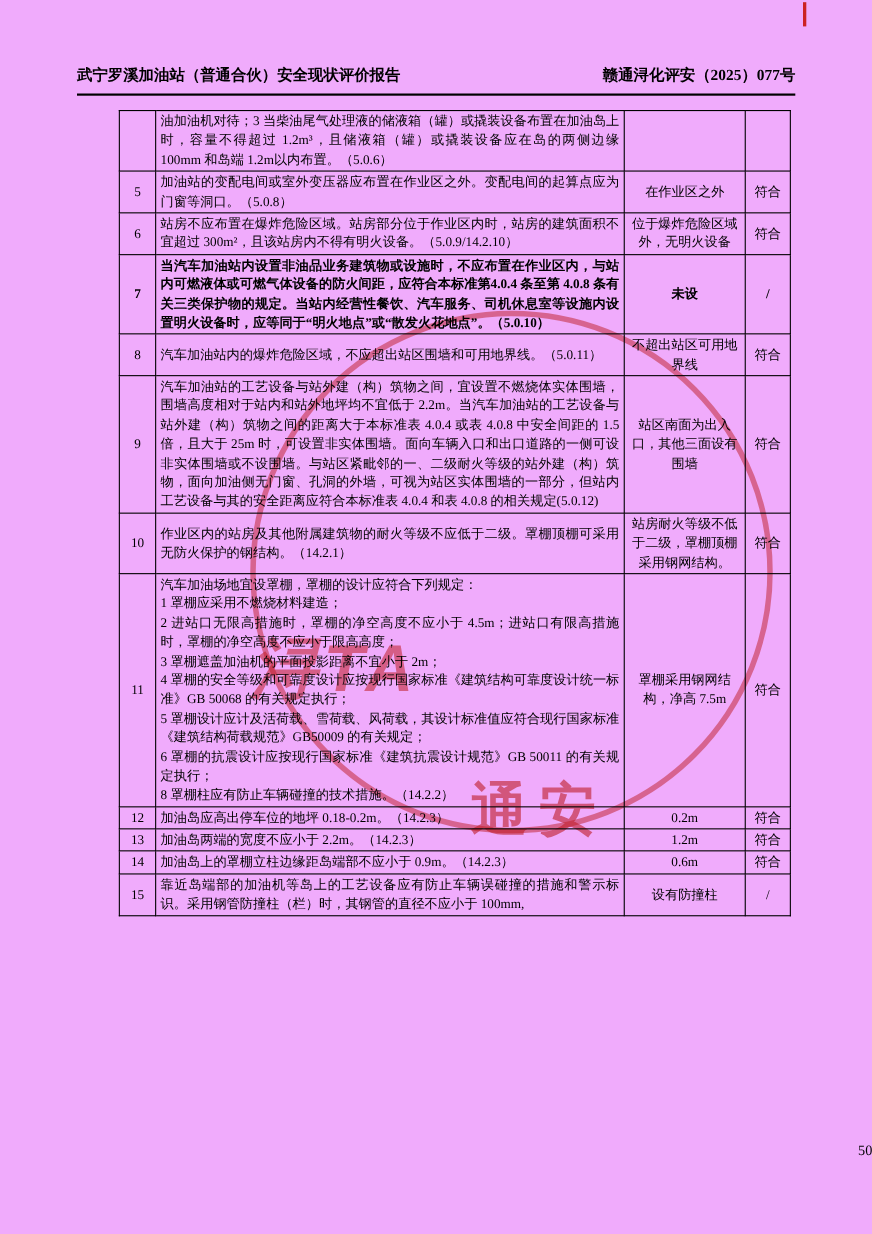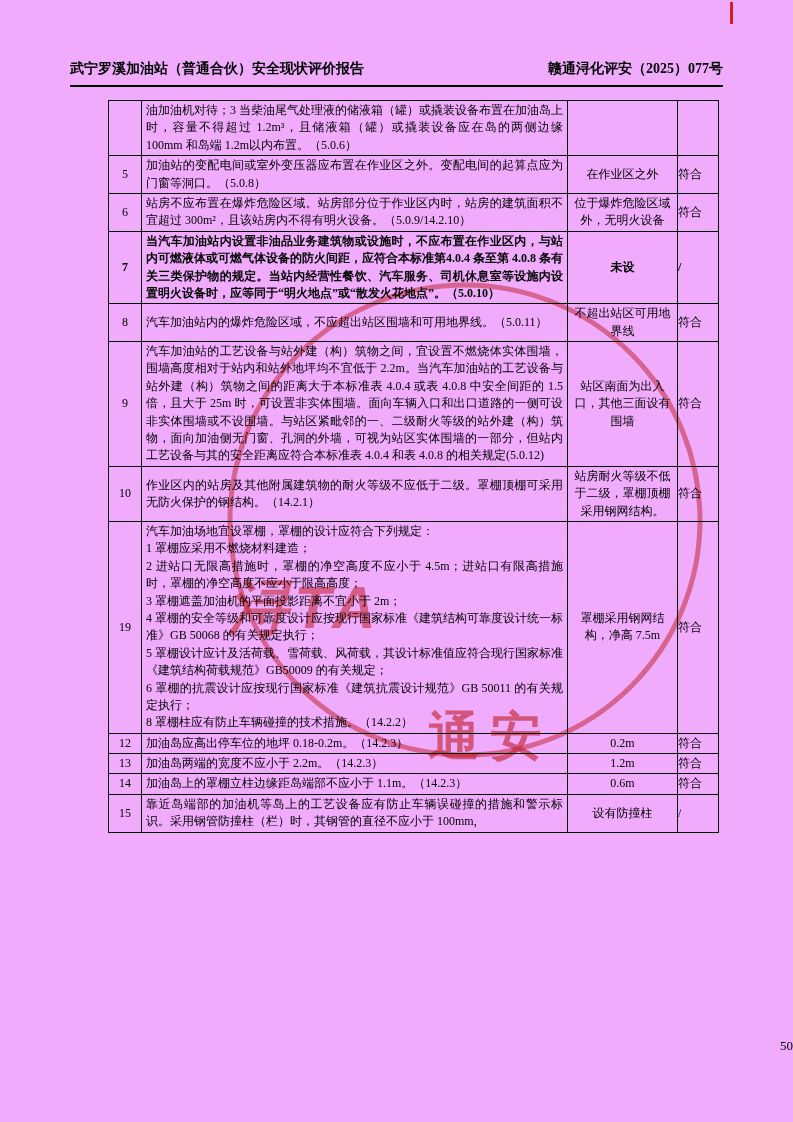--- a/index.html
+++ b/index.html
@@ -53,20 +53,21 @@
     padding: 1px 4px;
     white-space: pre-line;
   }
   .td-status {
     width: 110px;
     text-align: center;
     padding: 1px 2px;
   }
   .td-result {
     width: 41px;
+    text-align: center;
   }
   .bold-row td { font-weight: bold; }
   .footer {
     position: absolute;
     top: 1038px; left: 0; right: 0;
     text-align: right;
     font-size: 13px;
   }
   .stamp {
     position: absolute;
@@ -146,21 +147,21 @@
           <td class="td-status">站区南面为出入口，其他三面设有围墙</td>
           <td class="td-result">符合</td>
         </tr>
         <tr>
           <td class="td-no">10</td>
           <td class="td-content">作业区内的站房及其他附属建筑物的耐火等级不应低于二级。罩棚顶棚可采用无防火保护的钢结构。（14.2.1）</td>
           <td class="td-status">站房耐火等级不低于二级，罩棚顶棚采用钢网结构。</td>
           <td class="td-result">符合</td>
         </tr>
         <tr>
-          <td class="td-no">19</td>
+          <td class="td-no">11</td>
           <td class="td-content">汽车加油场地宜设罩棚，罩棚的设计应符合下列规定：
 1 罩棚应采用不燃烧材料建造；
 2 进站口无限高措施时，罩棚的净空高度不应小于 4.5m；进站口有限高措施时，罩棚的净空高度不应小于限高高度；
 3 罩棚遮盖加油机的平面投影距离不宜小于 2m；
 4 罩棚的安全等级和可靠度设计应按现行国家标准《建筑结构可靠度设计统一标准》GB 50068 的有关规定执行；
 5 罩棚设计应计及活荷载、雪荷载、风荷载，其设计标准值应符合现行国家标准《建筑结构荷载规范》GB50009 的有关规定；
 6 罩棚的抗震设计应按现行国家标准《建筑抗震设计规范》GB 50011 的有关规定执行；
 8 罩棚柱应有防止车辆碰撞的技术措施。（14.2.2）</td>
           <td class="td-status">罩棚采用钢网结构，净高 7.5m</td>
           <td class="td-result">符合</td>
@@ -172,21 +173,21 @@
           <td class="td-result">符合</td>
         </tr>
         <tr>
           <td class="td-no">13</td>
           <td class="td-content">加油岛两端的宽度不应小于 2.2m。（14.2.3）</td>
           <td class="td-status">1.2m</td>
           <td class="td-result">符合</td>
         </tr>
         <tr>
           <td class="td-no">14</td>
-          <td class="td-content">加油岛上的罩棚立柱边缘距岛端部不应小于 1.1m。（14.2.3）</td>
+          <td class="td-content">加油岛上的罩棚立柱边缘距岛端部不应小于 0.9m。（14.2.3）</td>
           <td class="td-status">0.6m</td>
           <td class="td-result">符合</td>
         </tr>
         <tr>
           <td class="td-no">15</td>
           <td class="td-content">靠近岛端部的加油机等岛上的工艺设备应有防止车辆误碰撞的措施和警示标识。采用钢管防撞柱（栏）时，其钢管的直径不应小于 100mm,</td>
           <td class="td-status">设有防撞柱</td>
           <td class="td-result">/</td>
         </tr>
       </tbody>

